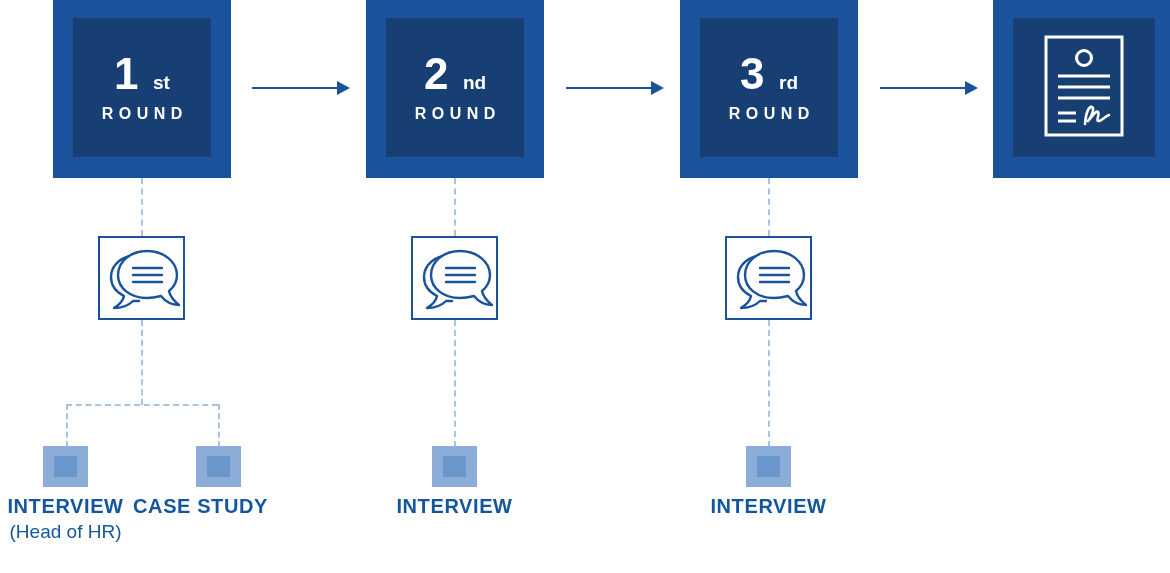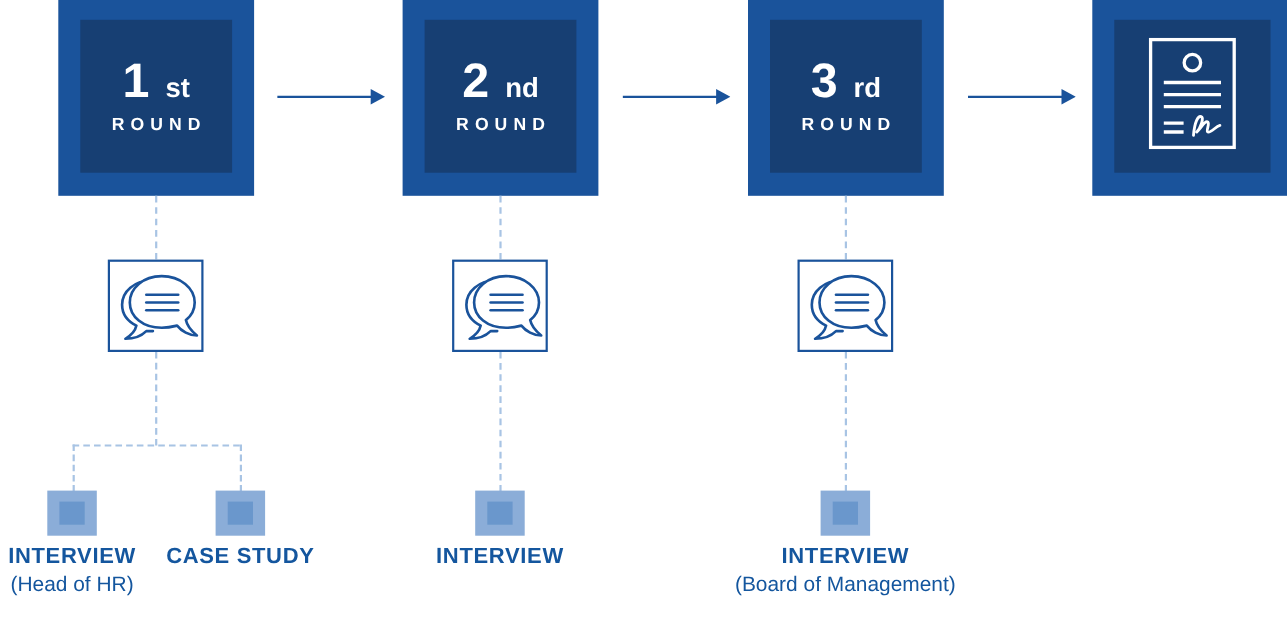--- a/index.html
+++ b/index.html
@@ -41,21 +41,21 @@
     align-items: baseline;
     justify-content: center;
     letter-spacing: 0;
   }
   .stage-ordinal .num {
     font-size: 44px;
     font-weight: bold;
     letter-spacing: -0.5px;
   }
   .stage-ordinal .suf {
-    font-size: 25px;
+    font-size: 19px;
     font-weight: bold;
     margin-left: 15px;
   }
   .stage-word {
     color: #ffffff;
     font-size: 16px;
     font-weight: bold;
     letter-spacing: 5.5px;
     margin-top: 9px;
     text-indent: 5.5px;
@@ -248,27 +248,26 @@
   <div class="mini-square" style="left:43px; top:446px; width:45px; height:41px;"></div>
   <div class="mini-square" style="left:196px; top:446px; width:45px; height:41px;"></div>
   <div class="mini-square" style="left:432px; top:446px; width:45px; height:41px;"></div>
   <div class="mini-square" style="left:746px; top:446px; width:45px; height:41px;"></div>
 
   <div class="caption" style="left:-19px; top:494px; width:169px;">
     <span class="cap-title">INTERVIEW</span>
     <span class="cap-sub">(Head of HR)</span>
   </div>
 
-  <div class="caption" style="left:134px; top:494px; width:169px;">
+  <div class="caption" style="left:116px; top:494px; width:169px;">
     <span class="cap-title">CASE STUDY</span>
     <span class="cap-sub"></span>
   </div>
 
   <div class="caption" style="left:374px; top:494px; width:161px;">
     <span class="cap-title">INTERVIEW</span>
   </div>
 
   <div class="caption" style="left:648px; top:494px; width:241px;">
     <span class="cap-title">INTERVIEW</span>
-    <span class="cap-sub">(Board of Management)</span>
   </div>
 
 </div>
 
 </body></html>

